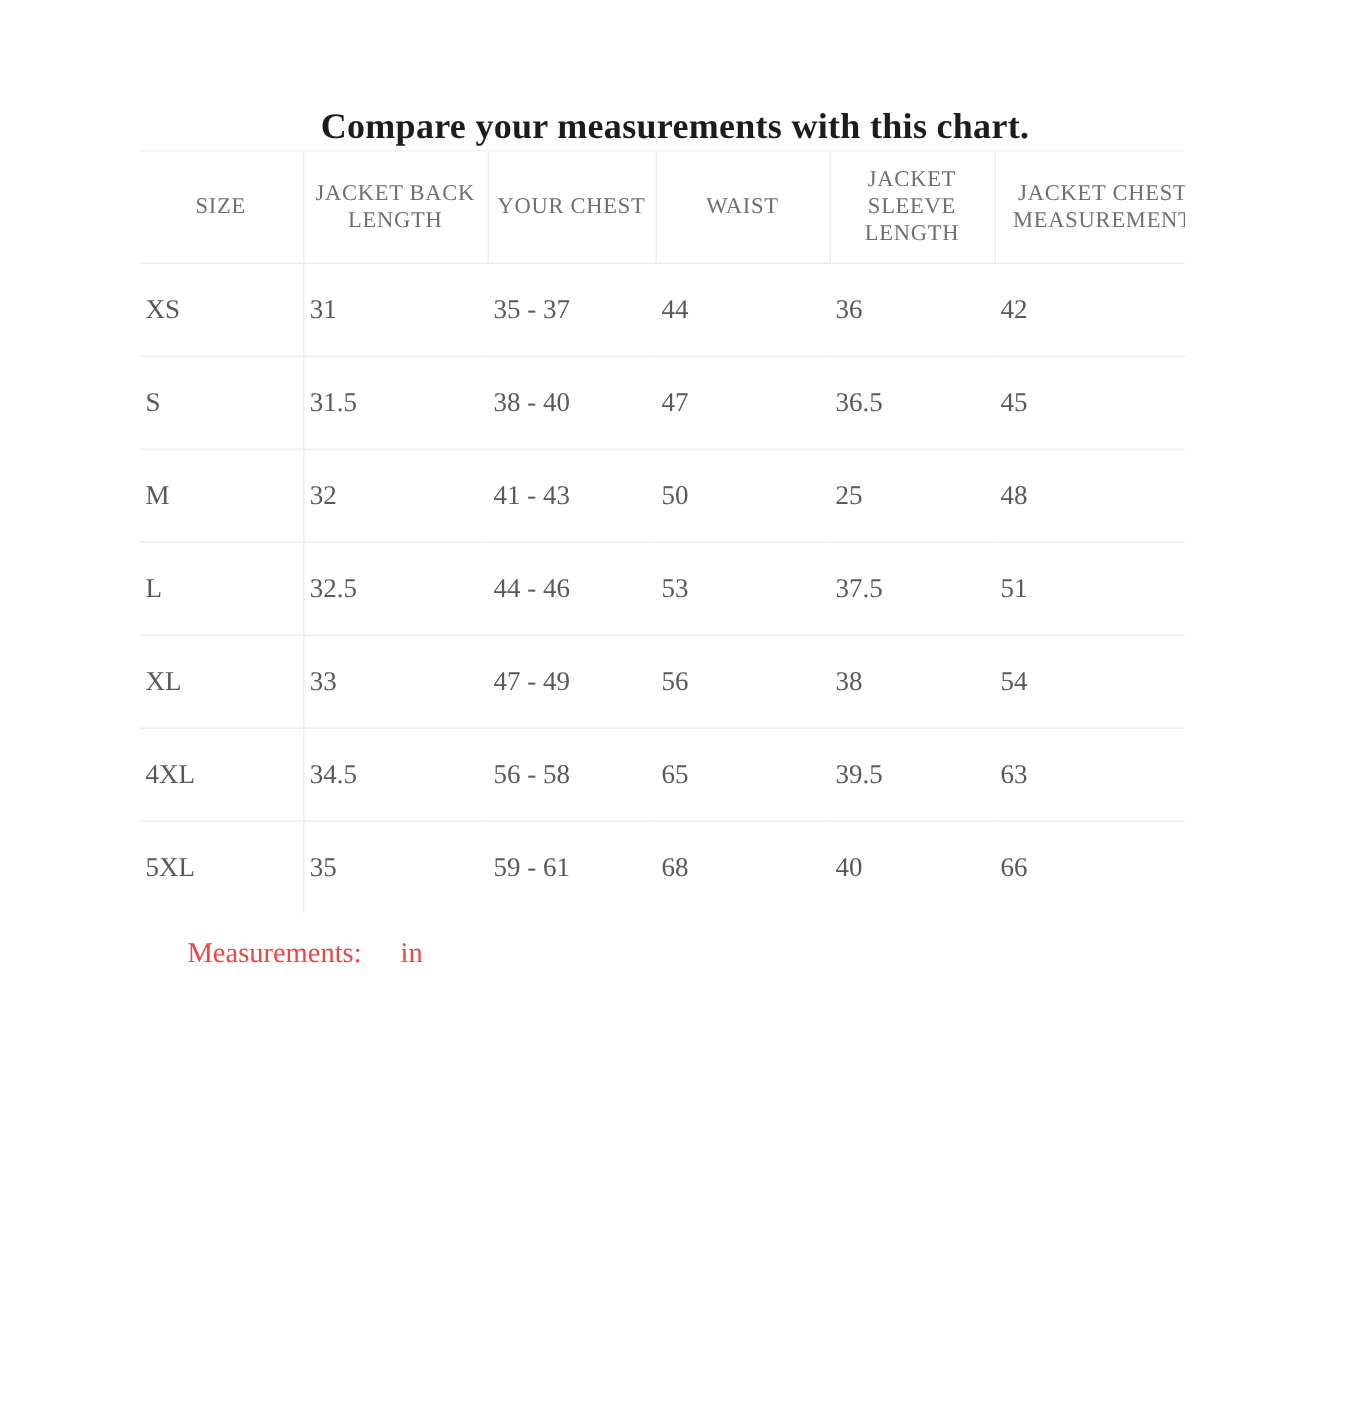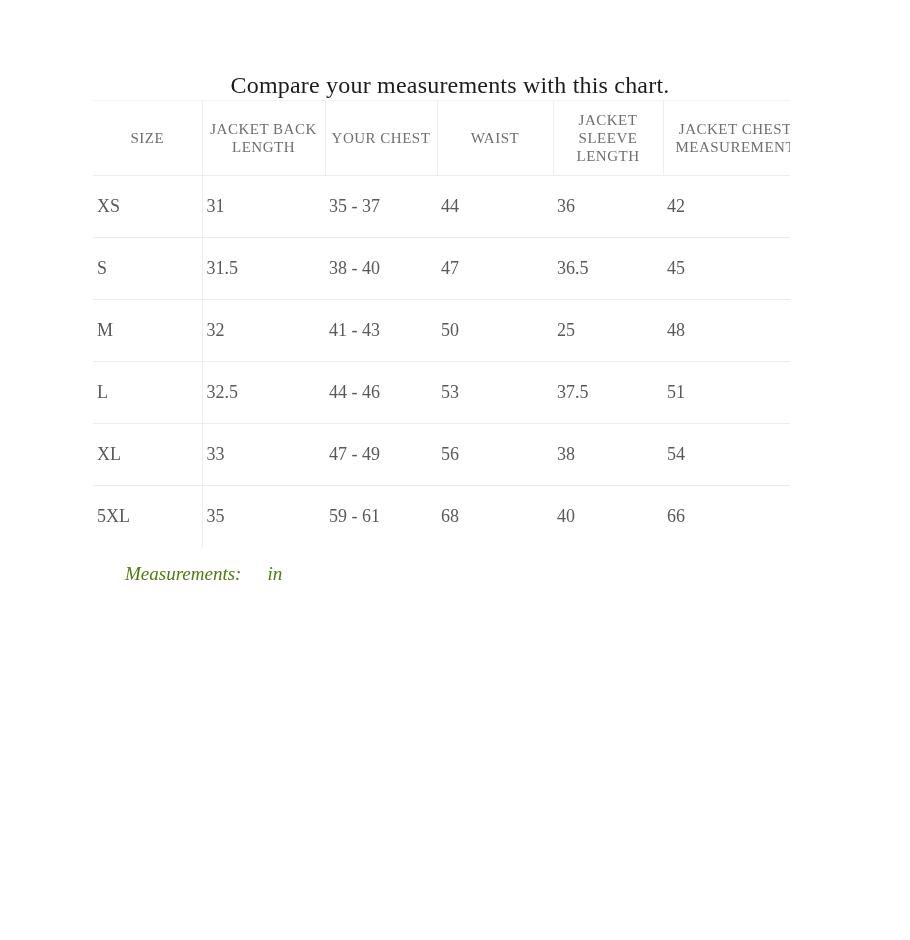--- a/index.html
+++ b/index.html
@@ -15,21 +15,21 @@
   }
   .page {
     padding-top: 70px;
   }
   .title {
     margin: 0 0 0 93px;
     width: 714px;
     text-align: center;
     font-size: 24px;
     line-height: 30px;
-    font-weight: 400;
+    font-weight: 700;
     color: #1c1c1c;
     letter-spacing: 0.2px;
   }
   .table-clip {
     margin-left: 93px;
     width: 697px;
     overflow: hidden;
   }
   table.size-table {
     border-collapse: collapse;
@@ -59,22 +59,21 @@
     vertical-align: middle;
     padding: 21px 4px;
     border-top: 1px solid #ededed;
   }
   table.size-table td:first-child {
     border-right: 1px solid #ededed;
   }
   .footer {
     margin: 16px 0 0 125px;
     font-size: 19px;
-    color: #4d7c0f;
-    font-style: italic;
+    color: #ef4444;
   }
   .footer .unit {
     margin-left: 26px;
   }
 </style>
 </head>
 <body>
 
 <div class="page">
 
@@ -135,20 +134,28 @@
           </tr>
           <tr>
             <td>XL</td>
             <td>33</td>
             <td>47 - 49</td>
             <td>56</td>
             <td>38</td>
             <td>54</td>
           </tr>
           <tr>
+            <td>4XL</td>
+            <td>34.5</td>
+            <td>56 - 58</td>
+            <td>65</td>
+            <td>39.5</td>
+            <td>63</td>
+          </tr>
+          <tr>
             <td>5XL</td>
             <td>35</td>
             <td>59 - 61</td>
             <td>68</td>
             <td>40</td>
             <td>66</td>
           </tr>
         </tbody>
     </table>
   </div>

